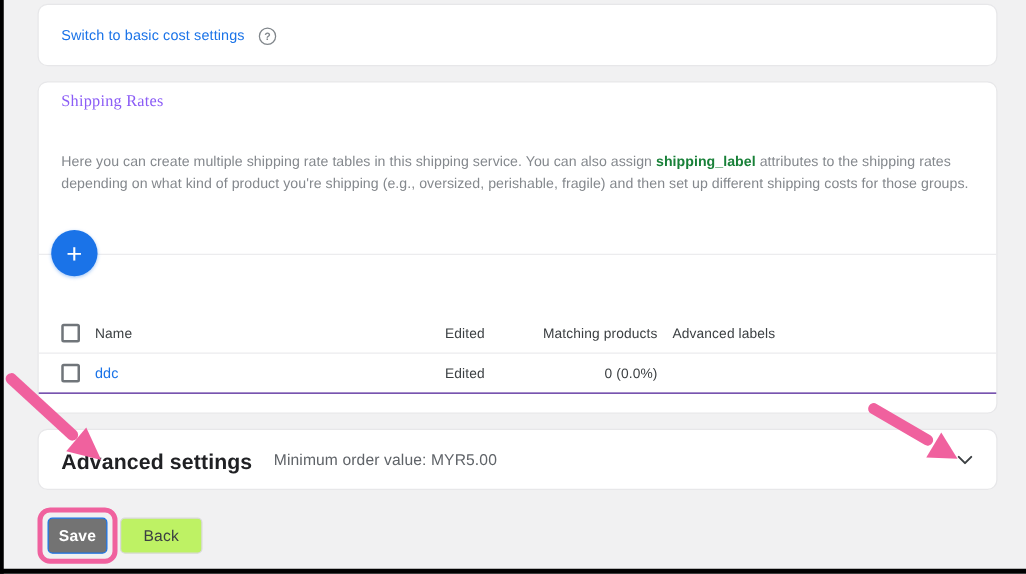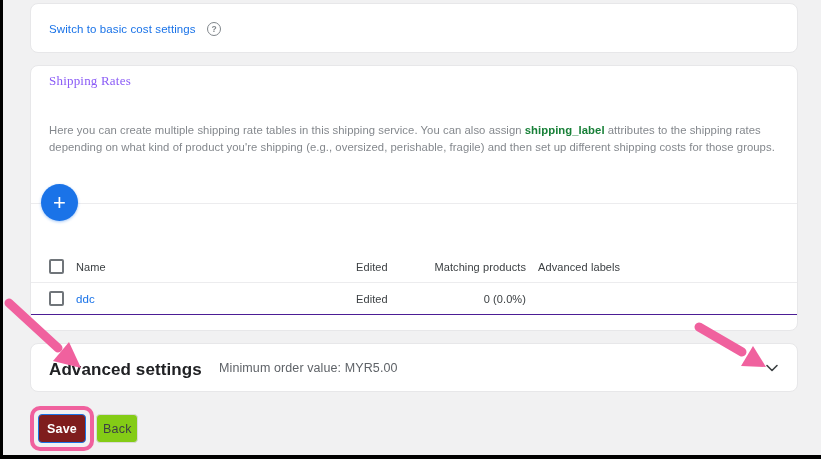--- a/index.html
+++ b/index.html
@@ -62,22 +62,22 @@
   .adv-chevron{position:absolute;right:16px;top:15px;width:18px;height:18px;cursor:pointer;}
 
   .pink-box{
     position:absolute;left:30px;top:406px;width:64px;height:45px;border:4px solid #f0619e;
     border-radius:10px;box-sizing:border-box;pointer-events:none;
   }
   .btn{
     position:absolute;top:414px;height:29px;border-radius:4px;font-size:12.5px;
     font-family:"Liberation Sans","DejaVu Sans",sans-serif;cursor:pointer;letter-spacing:.2px;
   }
-  .btn-save{left:38px;width:48px;background:#7f1d1d;color:#fff;border:1px solid #1a73e8;font-weight:bold;}
-  .btn-back{left:96px;width:42px;background:#84cc16;color:#3c4043;border:1px solid #d9d9d9;}
+  .btn-save{left:38px;width:48px;background:#737373;color:#fff;border:1px solid #1a73e8;font-weight:bold;}
+  .btn-back{left:96px;width:66px;background:#bef264;color:#3c4043;border:1px solid #d9d9d9;}
 
   .arrows{position:absolute;left:0;top:0;width:821px;height:459px;pointer-events:none;}
 </style>
 </head>
 <body>
 
 <div>
 
   <div class="card card-top">
     <a class="switch-link">Switch to basic cost settings</a>

